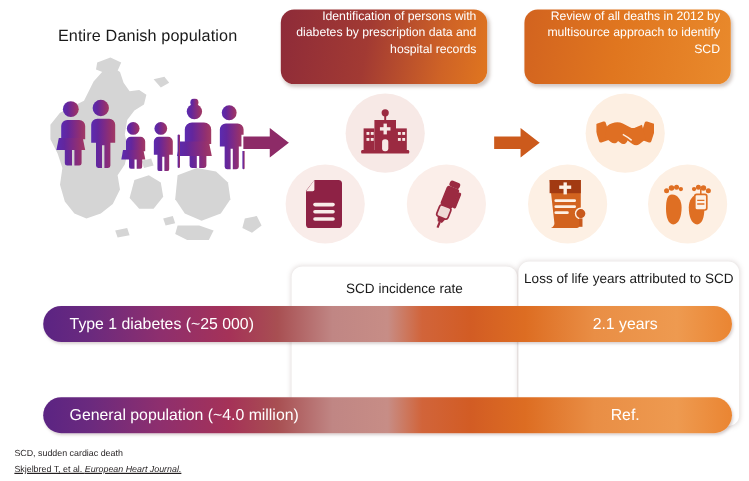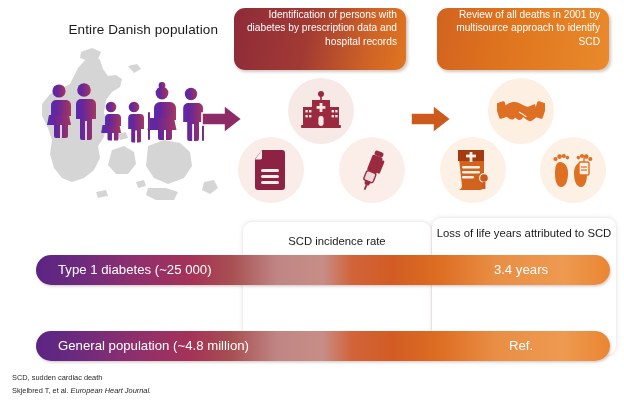--- a/index.html
+++ b/index.html
@@ -2,21 +2,21 @@
 <html><head>
 <meta charset="utf-8">
 <style>
   html,body{margin:0;padding:0;background:#fff;}
   body{width:624px;height:401px;position:relative;overflow:hidden;
        font-family:"Liberation Sans", sans-serif;color:#231f20;}
 
   #infographic{position:absolute;left:0;top:0;width:624px;height:401px;background:#ffffff;}
 
   
-  .title{position:absolute;left:28px;top:22px;width:190px;text-align:right;
+  .title{position:absolute;left:28px;top:22px;width:190px;text-align:center;
          font-size:13.5px;color:#1a1a1a;letter-spacing:.1px;}
 
   
   .map-wrap{position:absolute;left:8px;top:42px;width:215px;height:172px;}
   .map-wrap svg{display:block;}
 
   
   .people{position:absolute;left:44px;top:82px;width:160px;height:68px;}
   .people svg{display:block;}
 
@@ -67,21 +67,21 @@
   .cell{position:absolute;top:0;height:18px;line-height:30px;color:#ffffff;
         font-size:13.2px;white-space:nowrap;}
   .cell-label{left:22px;}
   .cell-rate{left:207px;width:190px;text-align:center;margin-top:32px;}
   .cell-loss{left:396px;width:178px;text-align:center;}
   .cell-rate .uparrow{font-size:12px;margin-right:1px;}
 
   
   .foot{position:absolute;left:12px;font-size:7.4px;color:#231f20;}
   .foot-1{top:373px;font-weight:normal;}
-  .foot-2{top:386px;}
+  .foot-2{top:386px;text-decoration:underline;}
   .foot-2 .ital{font-style:italic;}
 </style>
 </head>
 <body>
 
 <div id="infographic">
 
   <div class="title">Entire Danish population</div>
 
   <div class="map-wrap">
@@ -152,21 +152,21 @@
 
         <circle cx="147" cy="12" r="6.2"></circle>
         <path d="M140 21 h14 a5 5 0 0 1 5 5 v14 h-4 v17 a2 2 0 0 1 -2 2 h-3 v-17 h-1.8 v17
                  h-3 a2 2 0 0 1 -2 -2 v-17 h-4 v-14 a5 5 0 0 1 5 -5 z"></path>
         <rect x="158" y="31" width="2" height="28" rx="1"></rect>
       </g>
     </svg>
   </div>
 
   <div class="callout callout-1">Identification of persons with diabetes by prescription data and hospital records</div>
-  <div class="callout callout-2">Review of all deaths in 2001 by multisource approach to identify SCD</div>
+  <div class="callout callout-2">Review of all deaths in 2012 by multisource approach to identify SCD</div>
 
   <div class="arrow arrow-1">
     <svg width="46" height="32" viewBox="0 0 46 32">
       <path d="M2 10 h22 v-8 l18 14 -18 14 v-8 h-22 z" fill="#8d2b67" stroke="#ffffff" stroke-width="1.6"></path>
     </svg>
   </div>
   <div class="arrow arrow-2">
     <svg width="46" height="32" viewBox="0 0 46 32">
       <path d="M2 10 h22 v-8 l18 14 -18 14 v-8 h-22 z" fill="#cc5a1c" stroke="#ffffff" stroke-width="1.6"></path>
     </svg>
@@ -278,26 +278,26 @@
   <div class="panel panel-b"></div>
 
   <div class="col-head ch-2">Loss of life years attributed to SCD</div>
   <div class="col-head ch-1">SCD incidence rate</div>
 
   <div class="bar bar-1">
     <div class="cell cell-label">Type 1 diabetes (~25 000)</div>
     <div class="cell cell-rate">
       <span class="uparrow">↑</span><span>3.7 times</span>
     </div>
-    <div class="cell cell-loss">3.4 years</div>
+    <div class="cell cell-loss">2.1 years</div>
   </div>
 
 
   <div class="bar bar-3">
-    <div class="cell cell-label">General population (~4.8 million)</div>
+    <div class="cell cell-label">General population (~4.0 million)</div>
     <div class="cell cell-rate">
       <span class="uparrow"></span><span>Ref.</span>
     </div>
     <div class="cell cell-loss">Ref.</div>
   </div>
 
   <div class="foot foot-1">SCD, sudden cardiac death</div>
   <div class="foot foot-2">
     <span>Skjelbred T, et al. </span><span class="ital">European Heart Journal.</span>
   </div>

